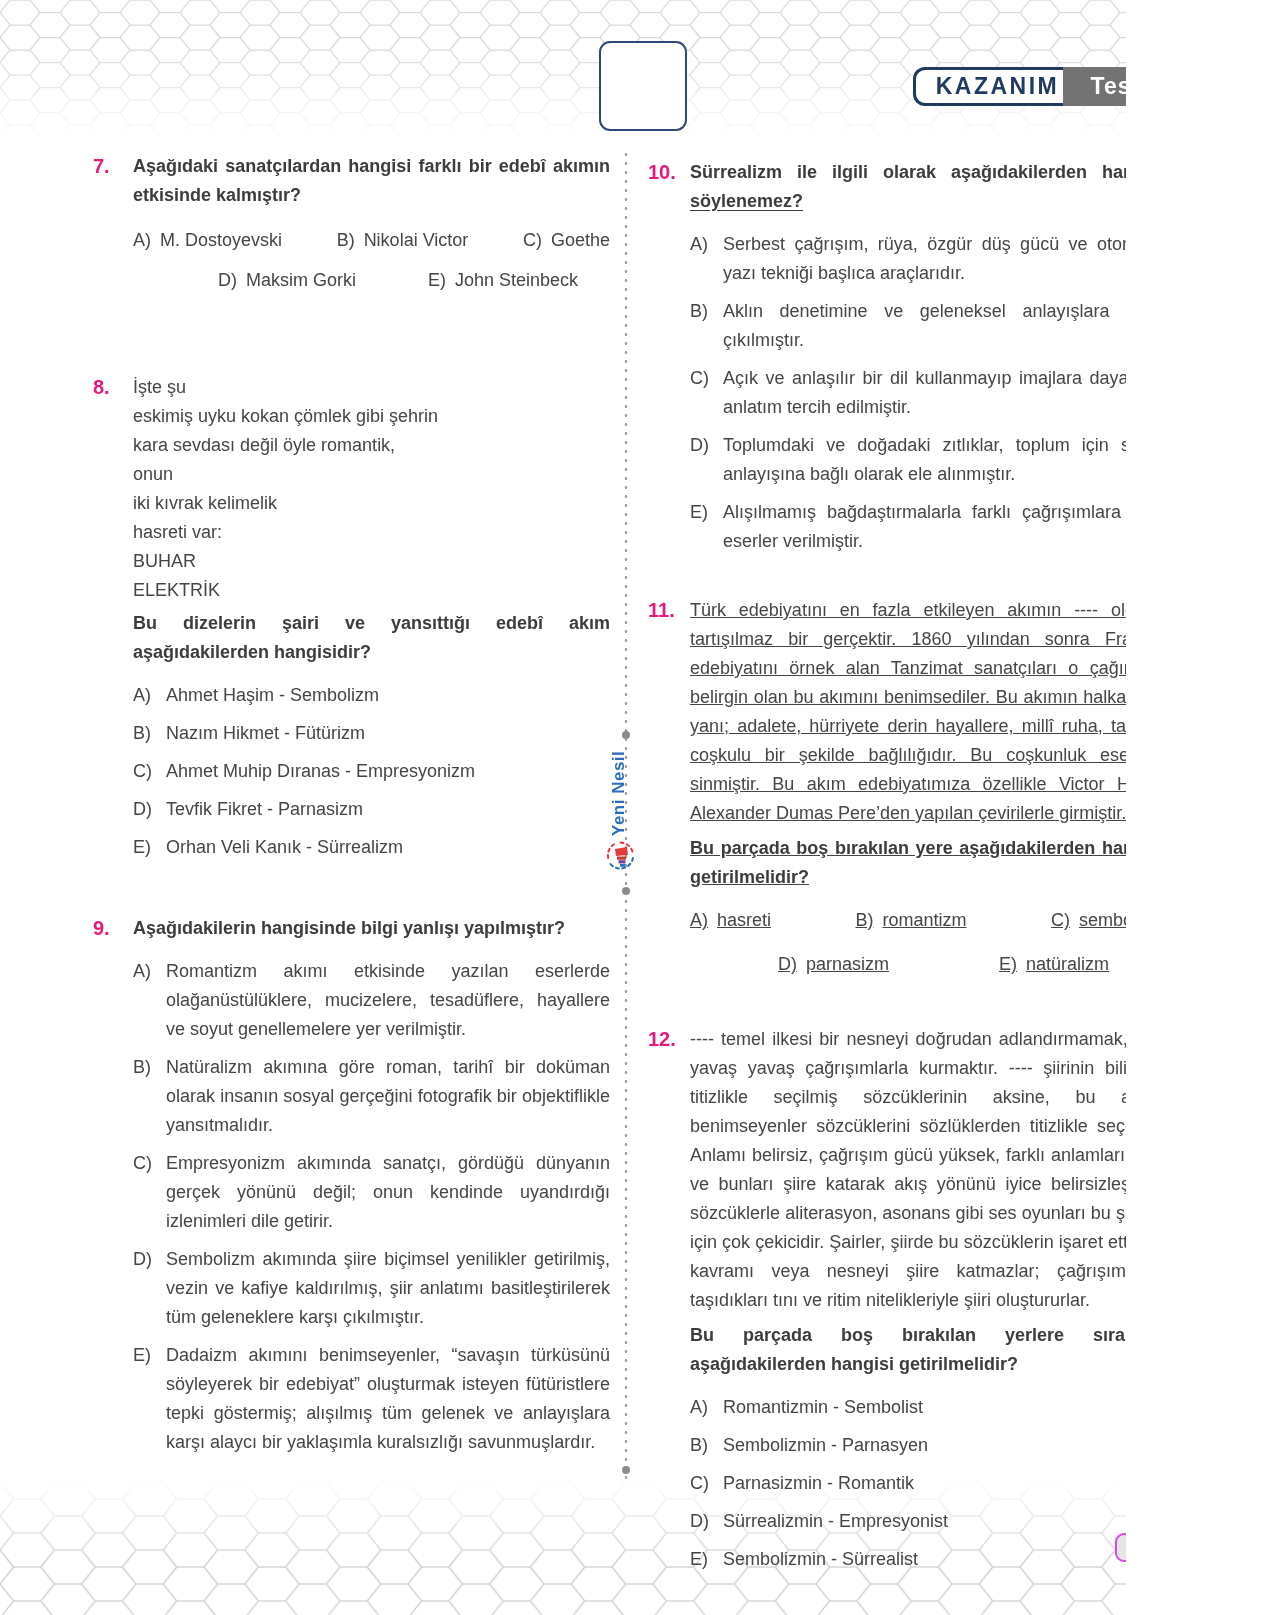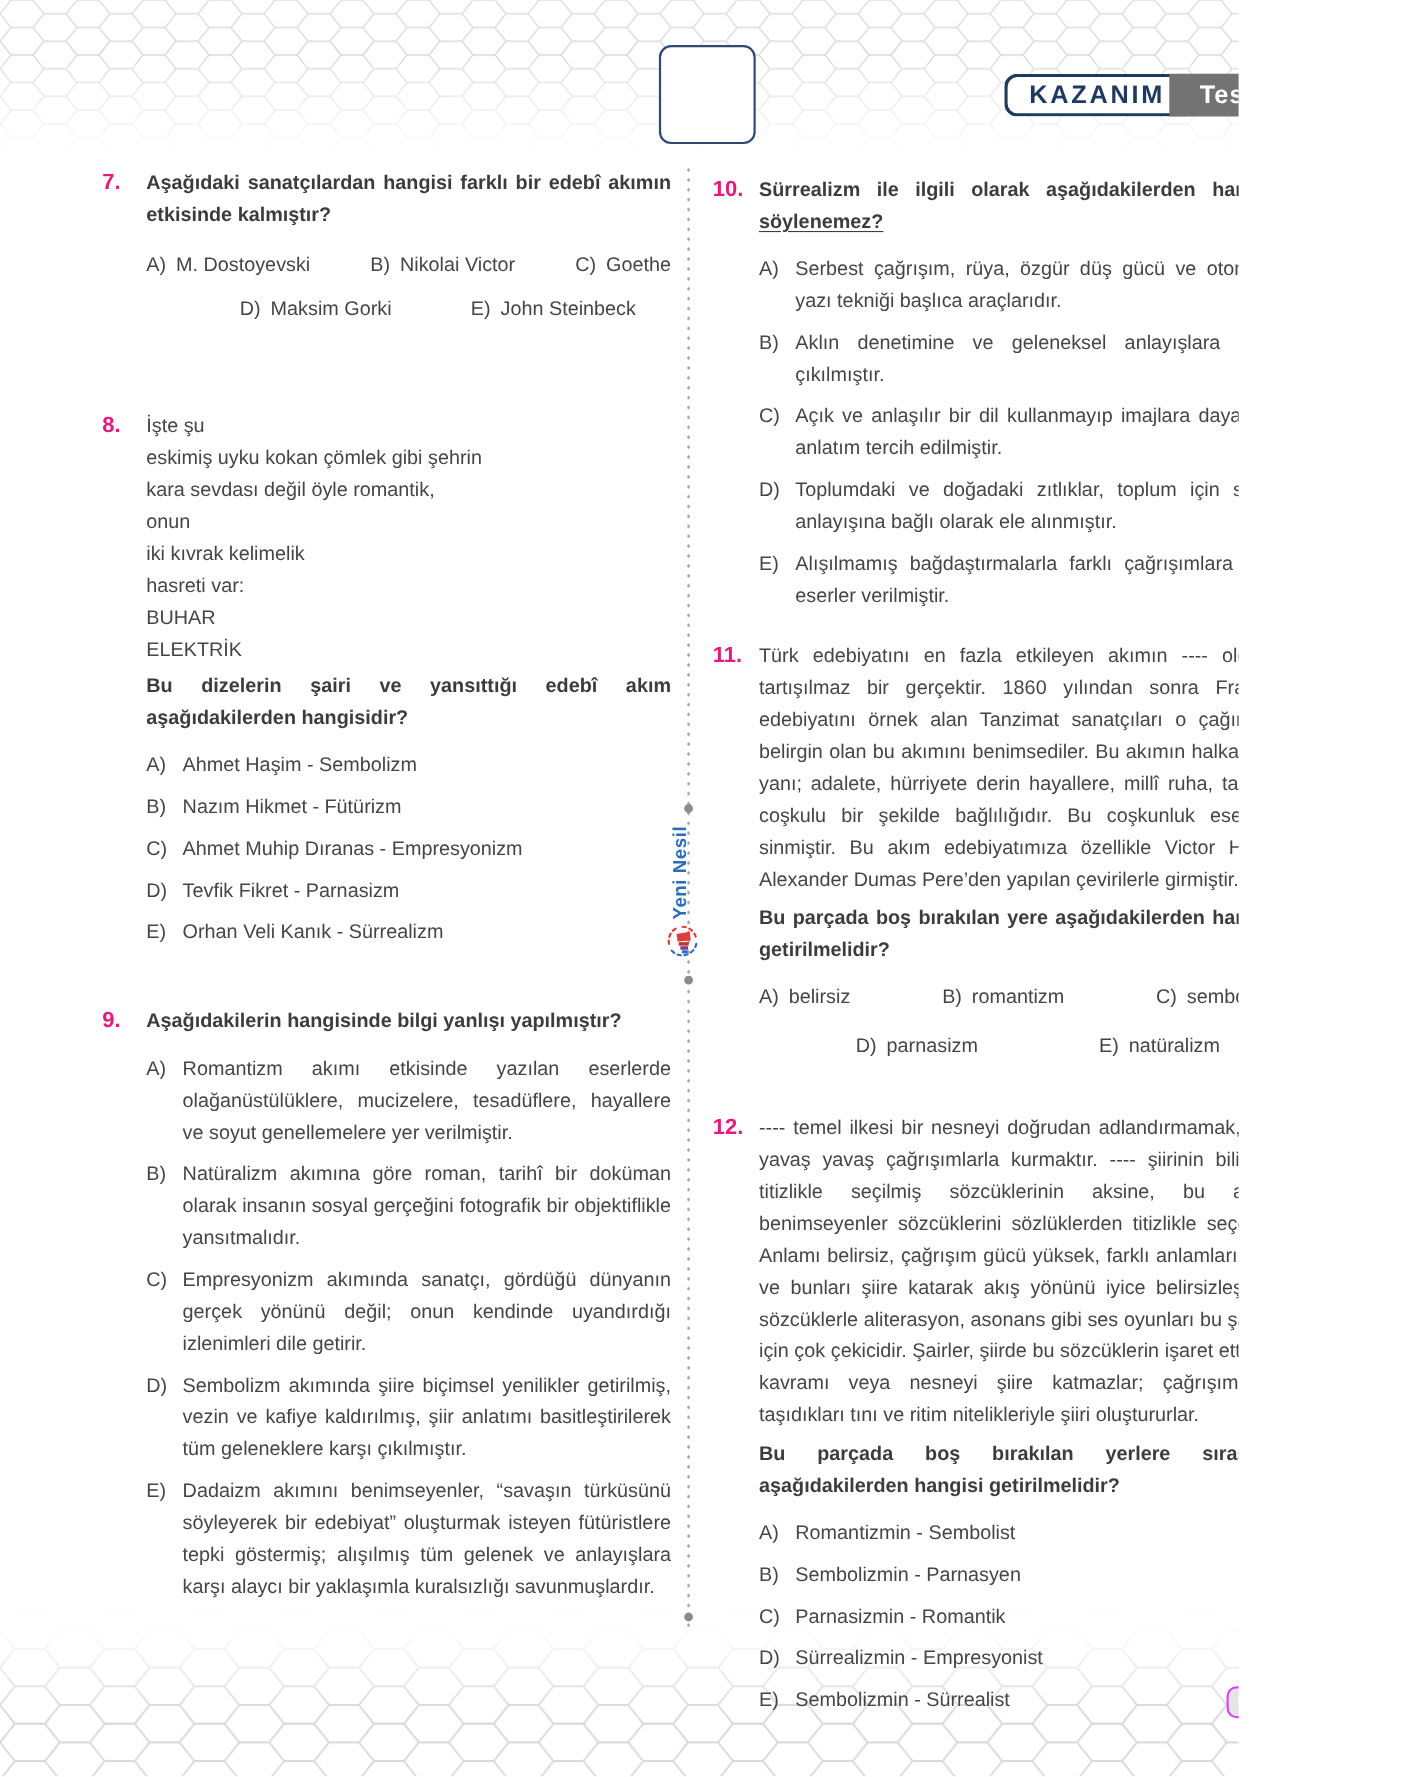--- a/index.html
+++ b/index.html
@@ -61,21 +61,21 @@
   .opt { display:flex; margin-top:9px; }
   .opt-label { flex:0 0 33px; }
   .opt-text { flex:1; text-align:justify; }
   .opt-row { display:flex; margin-top:12px; }
   .opt-inline { display:flex; white-space:nowrap; }
   .opt-inline .opt-label { flex:0 0 auto; margin-right:9px; }
   
   .mt-q8 { margin-top:78px; }
   .mt-q9 { margin-top:52px; }
   .mt-q10 { margin-top:6px; }
-  .mt-q11 { margin-top:26px; }
+  .mt-q11 { margin-top:40px;text-decoration:underline; }
   .mt-q12 { margin-top:46px; }
   .stem-after-poem { margin-top:4px; }
   .stem-after-para { margin-top:6px; }
   
   .q7-row1 { justify-content:space-between; margin-top:16px; }
   .q7-row2 { margin-top:11px; padding-left:85px; }
   .q7-row2 .opt-inline + .opt-inline { margin-left:72px; }
   
   .q11-row1 { justify-content:space-between; margin-top:14px; }
   .q11-row2 { margin-top:15px; padding-left:88px; }
@@ -270,21 +270,21 @@
       </div>
     </div>
 
     <div class="question mt-q11">
       <span class="q-num">11.</span>
       <div class="para">Türk edebiyatını en fazla etkileyen akımın ---- olduğu tartışılmaz bir gerçektir. 1860 yılından sonra Fransız edebiyatını örnek alan Tanzimat sanatçıları o çağın en belirgin olan bu akımını benimsediler. Bu akımın halka açık yanı; adalete, hürriyete derin hayallere, millî ruha, tabiata coşkulu bir şekilde bağlılığıdır. Bu coşkunluk eserlere sinmiştir. Bu akım edebiyatımıza özellikle Victor Hugo, Alexander Dumas Pere’den yapılan çevirilerle girmiştir.</div>
       <div class="stem stem-after-para">Bu parçada boş bırakılan yere aşağıdakilerden hangisi getirilmelidir?</div>
       <div class="opt-row q11-row1">
         <span class="opt-inline">
           <span class="opt-label">A)</span>
-          <span>belirsiz</span>
+          <span>hasreti</span>
         </span>
         <span class="opt-inline">
           <span class="opt-label">B)</span>
           <span>romantizm</span>
         </span>
         <span class="opt-inline">
           <span class="opt-label">C)</span>
           <span>sembolizm</span>
         </span>
       </div>

